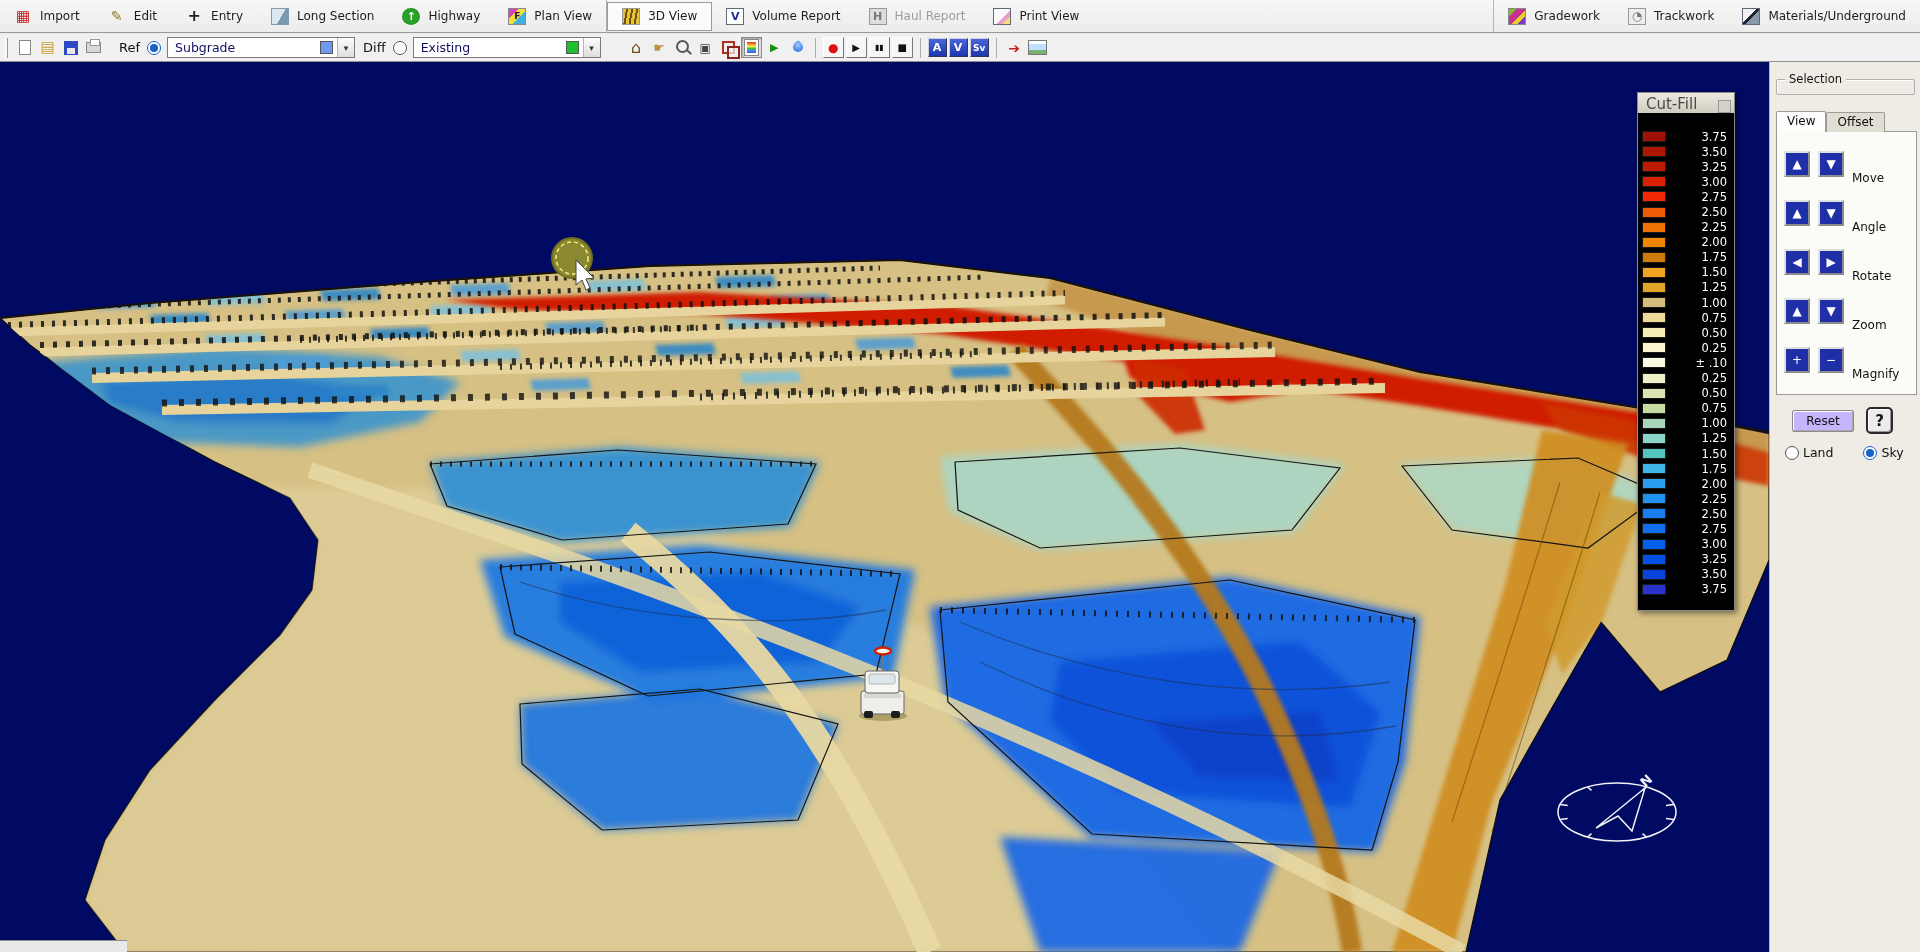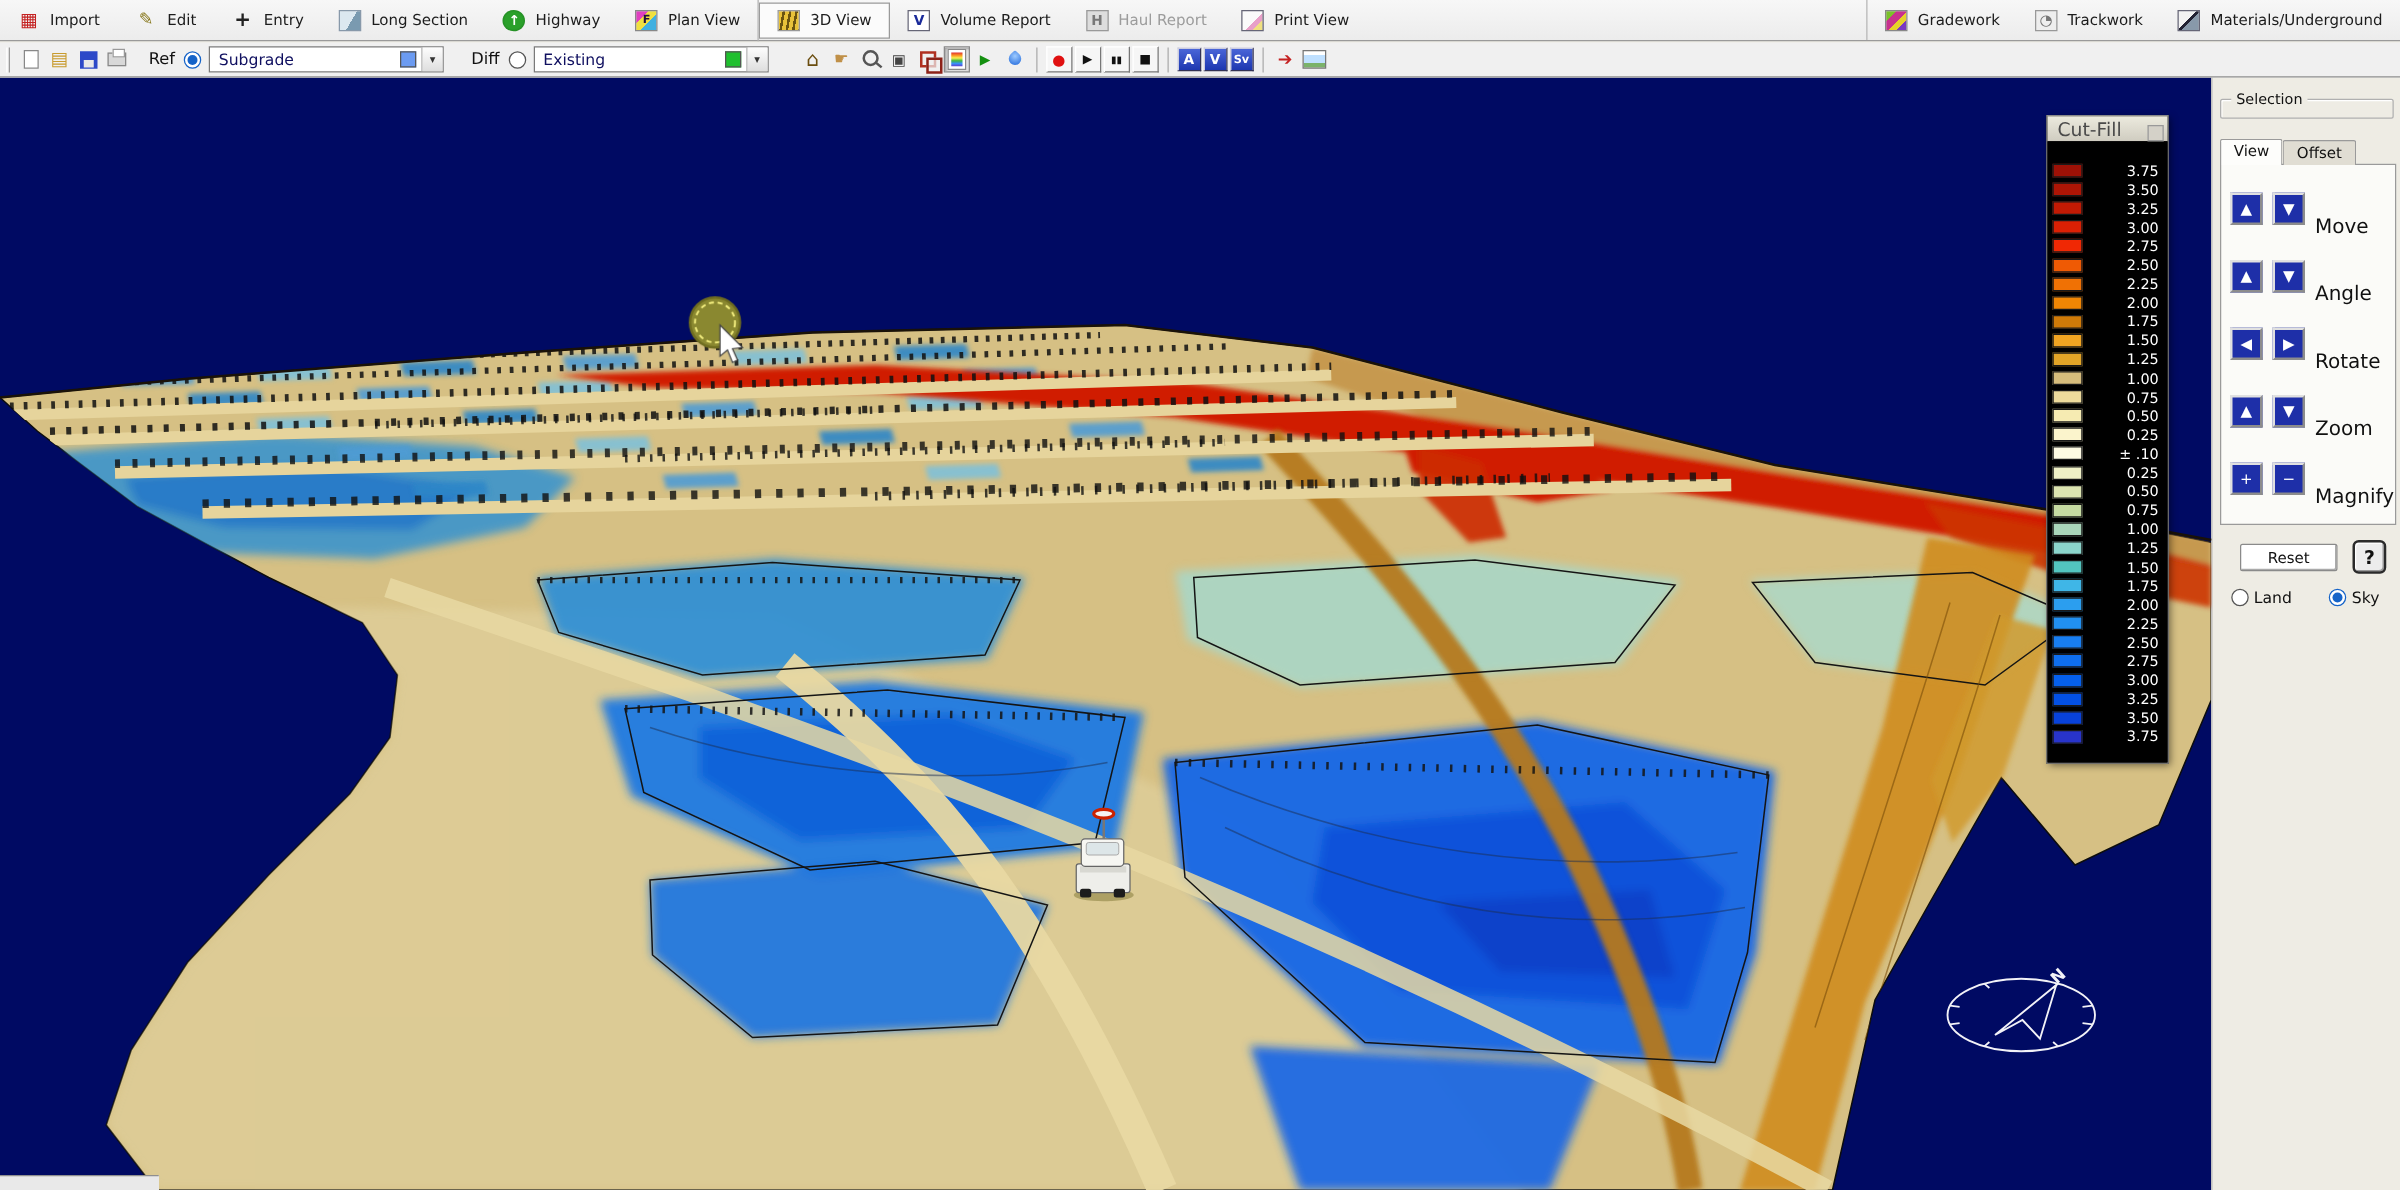--- a/index.html
+++ b/index.html
@@ -113,23 +113,23 @@
   .sel-input{flex:1;height:16px;border:1px solid;border-color:#8a8a8a #fdfdfd #fdfdfd #8a8a8a;
     background:#f2f1ec;min-width:0;}
   #tabs{margin-top:16px;display:flex;align-items:flex-end;}
   .tab{padding:2px 10px 3px;font-size:12px;border:1px solid #9a9a9a;border-bottom:none;
     background:#e0ddd3;border-radius:2px 2px 0 0;}
   .tab.active{background:#fdfdfb;position:relative;z-index:2;padding-bottom:4px;}
   #tabpanel{width:141px;border:1px solid #9a9a9a;background:#fbfbf8;padding:11px 0 6px 7px;margin-top:-1px;}
   .ctl-row{display:flex;align-items:center;margin-bottom:7px;}
   .vbtn{width:26px;height:26px;color:#fff;display:inline-flex;align-items:center;justify-content:center;
     font-size:12px;border:2px outset #e0e0e0;margin-right:8px;flex:none;}
-  .ctl-label{font-size:16px;margin-top:28px;}
+  .ctl-label{font-size:12px;margin-top:28px;}
   #reset-row{display:flex;align-items:center;margin-top:12px;margin-left:16px;gap:12px;}
-  #reset-btn{width:78px;height:22px;background:#ffffff;border:1px solid #8a8a8a;border-radius:2px;
+  #reset-btn{width:62px;height:22px;background:#c4b5fd;border:1px solid #8a8a8a;border-radius:2px;
     box-shadow:inset -1px -1px 0 #aaa,inset 1px 1px 0 #fff;font-size:12px;
     display:flex;align-items:center;justify-content:center;}
   #help-btn{width:27px;height:27px;border:2px solid #2a2a2a;border-radius:5px;background:#ececec;
     font-weight:bold;font-size:15px;display:flex;align-items:center;justify-content:center;
     box-shadow:inset -1px -1px 0 #999,inset 1px 1px 0 #fff;}
   #land-sky{display:flex;gap:30px;margin-top:11px;margin-left:9px;align-items:center;font-size:12.5px;}
   .rad-pair{display:flex;align-items:center;gap:4px;}
 </style>
 </head>
 <body>
@@ -211,21 +211,21 @@
       </span>
     </span>
   <span class="tb-label">Ref</span>
   <span class="radio checked"></span>
   <div class="combo">
     <span>Subgrade</span>
     <span class="spacer"></span>
     <span class="swatch" style="background: rgb(107, 155, 242);"></span>
     <span class="drop">▾</span>
   </div>
-  <span class="tb-label" style="margin-left:22px;">Diff</span>
+  <span class="tb-label" style="margin-left:8px;">Diff</span>
   <span class="radio"></span>
   <div class="combo">
     <span>Existing</span>
     <span class="spacer"></span>
     <span class="swatch" style="background: rgb(31, 192, 46);"></span>
     <span class="drop">▾</span>
   </div>
   <span style="width:24px;"></span>
   <span id="grp-view" style="display:flex;">
       <span class="tbtn">

